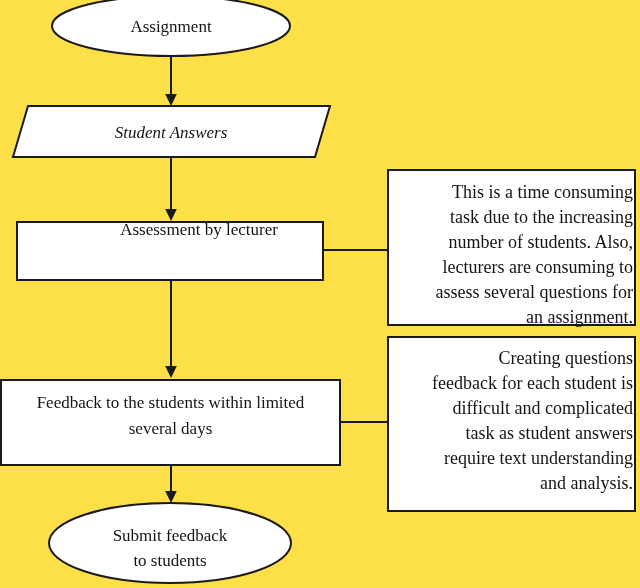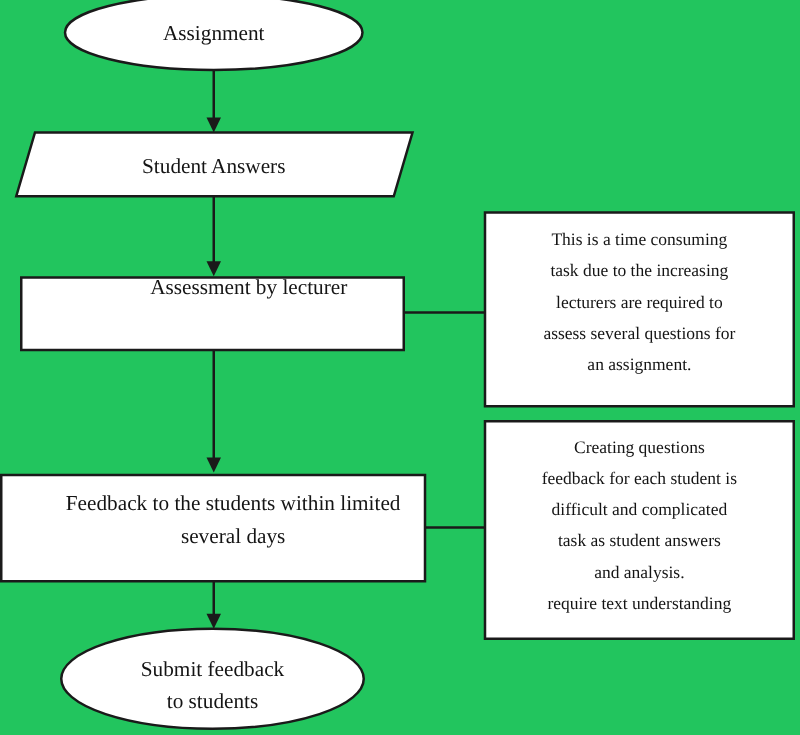--- a/index.html
+++ b/index.html
@@ -1,20 +1,20 @@
 <!DOCTYPE html>
 <html><head>
 <meta charset="utf-8">
 <style>
   html, body { margin: 0; padding: 0; background: #ffffff; }
   #figure {
     position: relative;
     width: 640px;
     height: 588px;
-    background: #22c55e;
+    background: #fde047;
     overflow: hidden;
     font-family: "Liberation Serif", "DejaVu Serif", serif;
     color: #111111;
   }
   #shapes {
     position: absolute;
     left: 0; top: 0;
     width: 640px; height: 588px;
   }
   .label {
@@ -22,22 +22,22 @@
     text-align: center;
     font-size: 17px;
     line-height: 20px;
     color: #141414;
     white-space: nowrap;
   }
   .label .line { display: block; }
   .multiline { line-height: 26px; }
   .annotation {
     position: absolute;
-    text-align: center;
-    font-size: 14px;
+    text-align: right;
+    font-size: 18px;
     line-height: 25px;
     color: #141414;
   }
   .annotation .line { display: block; white-space: nowrap; }
 </style>
 </head>
 <body>
 
 <div id="figure">
 
@@ -77,44 +77,45 @@
       <rect x="1" y="380" width="339" height="85"></rect>
 
       <rect x="388" y="337" width="247" height="174"></rect>
 
       <ellipse cx="170" cy="543" rx="121" ry="40"></ellipse>
     </g>
   </svg>
 
   <div class="label" style="left:61px; top:17px; width:220px;">Assignment</div>
 
-  <div class="label" style="left:21px; top:123px; width:300px;">Student Answers</div>
+  <div class="label" style="left:21px; top:123px; width:300px;font-style:italic;">Student Answers</div>
 
   <div class="label" style="left:17px; top:220px; width:364px;">Assessment by lecturer</div>
 
-  <div class="label multiline" style="left:17px; top:390px; width:339px;">
+  <div class="label multiline" style="left:1px; top:390px; width:339px;">
     <span class="line">Feedback to the students within limited</span>
     <span class="line">several days</span>
   </div>
 
   <div class="label" style="left:49px; top:523px; width:242px; line-height:25px;text-align:center;">
     <span class="line">Submit feedback</span>
     <span class="line">to students</span>
   </div>
 
   <div class="annotation" style="left:390px; top:180px; width:243px;">
     <span class="line">This is a time consuming</span>
     <span class="line">task due to the increasing</span>
-    <span class="line">lecturers are required to</span>
+    <span class="line">number of students. Also,</span>
+    <span class="line">lecturers are consuming to</span>
     <span class="line">assess several questions for</span>
     <span class="line">an assignment.</span>
   </div>
 
   <div class="annotation" style="left:390px; top:346px; width:243px;">
     <span class="line">Creating questions</span>
     <span class="line">feedback for each student is</span>
     <span class="line">difficult and complicated</span>
     <span class="line">task as student answers</span>
+    <span class="line">require text understanding</span>
     <span class="line">and analysis.</span>
-    <span class="line">require text understanding</span>
   </div>
 
 </div>
 
 </body></html>

